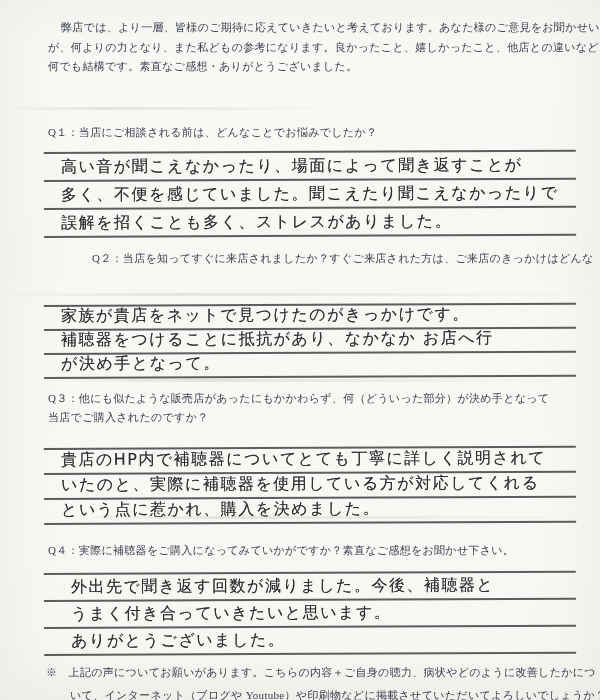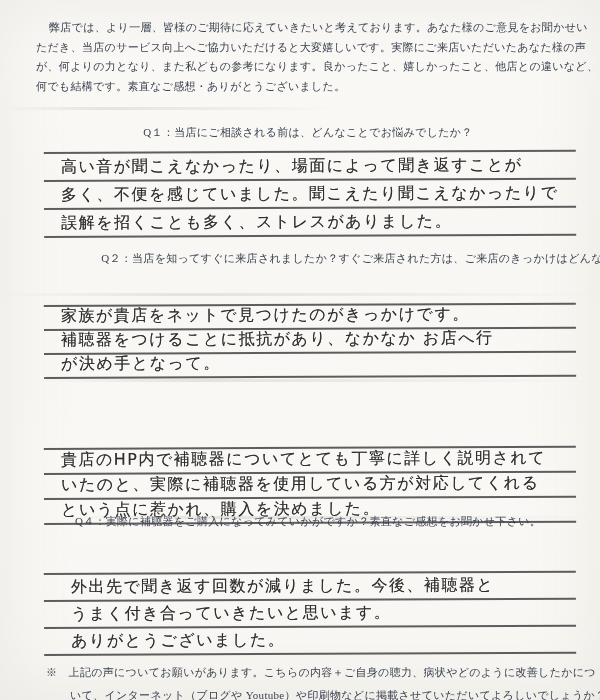--- a/index.html
+++ b/index.html
@@ -8,23 +8,23 @@
     background:#e9e8e4;
     font-family:"Liberation Serif","DejaVu Serif",serif;
   }
   .paper{
     position:relative;width:600px;height:700px;overflow:hidden;
     background:linear-gradient(180deg,#faf9f6 0%,#f8f7f3 35%,#f9f8f4 70%,#f7f6f2 100%);
     box-shadow:inset 0 0 70px rgba(165,160,148,0.16);
   }
   .printed{color:#3a4150;font-size:11px;letter-spacing:0.3px;}
   .pline{white-space:nowrap;}
-  .intro{position:absolute;left:36px;top:18px;width:518px;line-height:19.6px;}
+  .intro{position:absolute;left:48px;top:18px;width:518px;line-height:19.6px;}
   .intro .pline:first-child{text-indent:13px;}
-  .question{position:absolute;left:48px;width:520px;line-height:19px;text-align:center;}
+  .question{position:absolute;left:48px;width:520px;line-height:19px;}
   .answer{
     position:absolute;left:44px;width:532px;
     border-top:2px solid rgba(58,58,62,0.82);
     transform:rotate(-0.25deg);transform-origin:left center;
   }
   .answer .row{
     height:var(--rh,26px);
     border-bottom:2px solid rgba(58,58,62,0.82);
     display:flex;align-items:flex-end;
   }
@@ -41,21 +41,20 @@
     background:linear-gradient(90deg,transparent 0%,rgba(125,120,108,0.16) 30%,rgba(125,120,108,0.10) 60%,transparent 100%);
   }
 </style>
 </head>
 <body>
 
 <div class="paper">
 
   <div class="intro printed">
     <div class="pline">弊店では、より一層、皆様のご期待に応えていきたいと考えております。あなた様のご意見をお聞かせい</div>
-    <div class="pline">ただき、当店のサービス向上へご協力いただけると大変嬉しいです。実際にご来店いただいたあなた様の声</div>
     <div class="pline">が、何よりの力となり、また私どもの参考になります。良かったこと、嬉しかったこと、他店との違いなど、</div>
     <div class="pline">何でも結構です。素直なご感想・ありがとうございました。</div>
   </div>
 
   <div class="question printed" style="top:123px;">
     <div class="pline">Q１：当店にご相談される前は、どんなことでお悩みでしたか？</div>
   </div>
   <div class="answer" style="top:152px;--rh:26px;">
     <div class="row">
         <span class="hw">高い音が聞こえなかったり、場面によって聞き返すことが</span>
@@ -76,33 +75,37 @@
         <span class="hw">家族が貴店をネットで見つけたのがきっかけです。</span>
       </div>
     <div class="row">
         <span class="hw">補聴器をつけることに抵抗があり、なかなか お店へ行</span>
       </div>
     <div class="row">
         <span class="hw">が決め手となって。</span>
       </div>
   </div>
 
+  <div class="question printed" style="top:389px;">
+    <div class="pline">Q３：他にも似たような販売店があったにもかかわらず、何（どういった部分）が決め手となって</div>
+    <div class="pline">当店でご購入されたのですか？</div>
+  </div>
   <div class="answer" style="top:448px;--rh:23px;">
     <div class="row">
         <span class="hw">貴店のHP内で補聴器についてとても丁寧に詳しく説明されて</span>
       </div>
     <div class="row">
         <span class="hw">いたのと、実際に補聴器を使用している方が対応してくれる</span>
       </div>
     <div class="row">
         <span class="hw">という点に惹かれ、購入を決めました。</span>
       </div>
   </div>
 
-  <div class="question printed" style="top:512px;">
+  <div class="question printed" style="top:541px;">
     <div class="pline">Q４：実際に補聴器をご購入になってみていかがですか？素直なご感想をお聞かせ下さい。</div>
   </div>
   <div class="answer" style="top:573px;--rh:25px;">
     <div class="row">
         <span class="hw" style="padding-left:27px;">外出先で聞き返す回数が減りました。今後、補聴器と</span>
       </div>
     <div class="row">
         <span class="hw" style="padding-left:27px;">うまく付き合っていきたいと思います。</span>
       </div>
     <div class="row">

